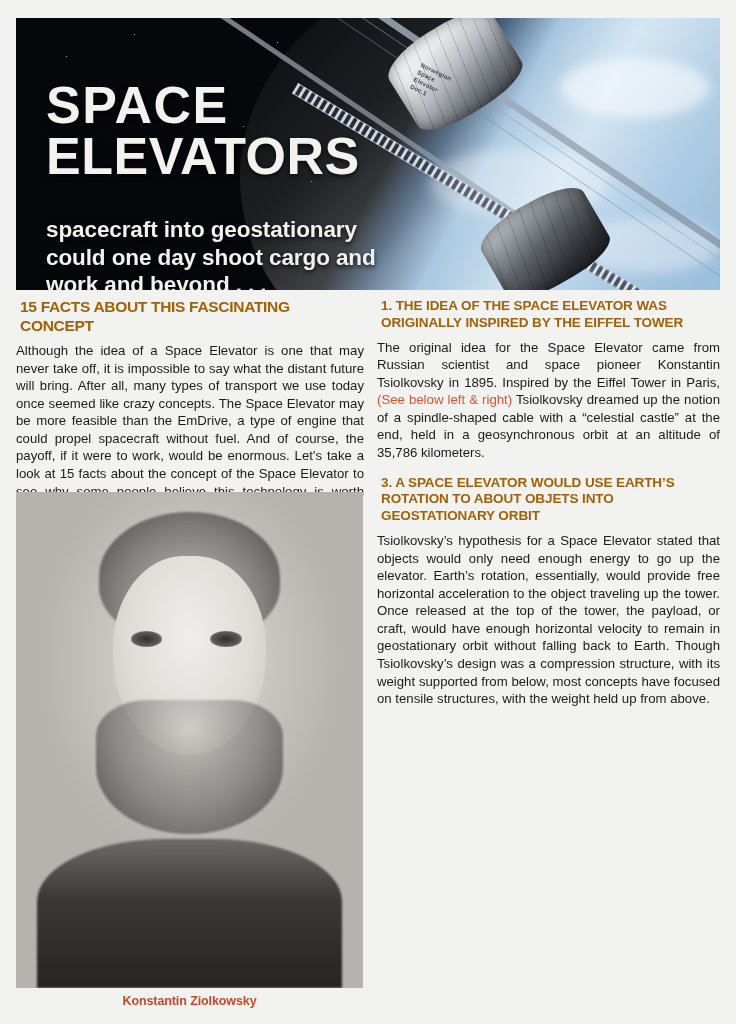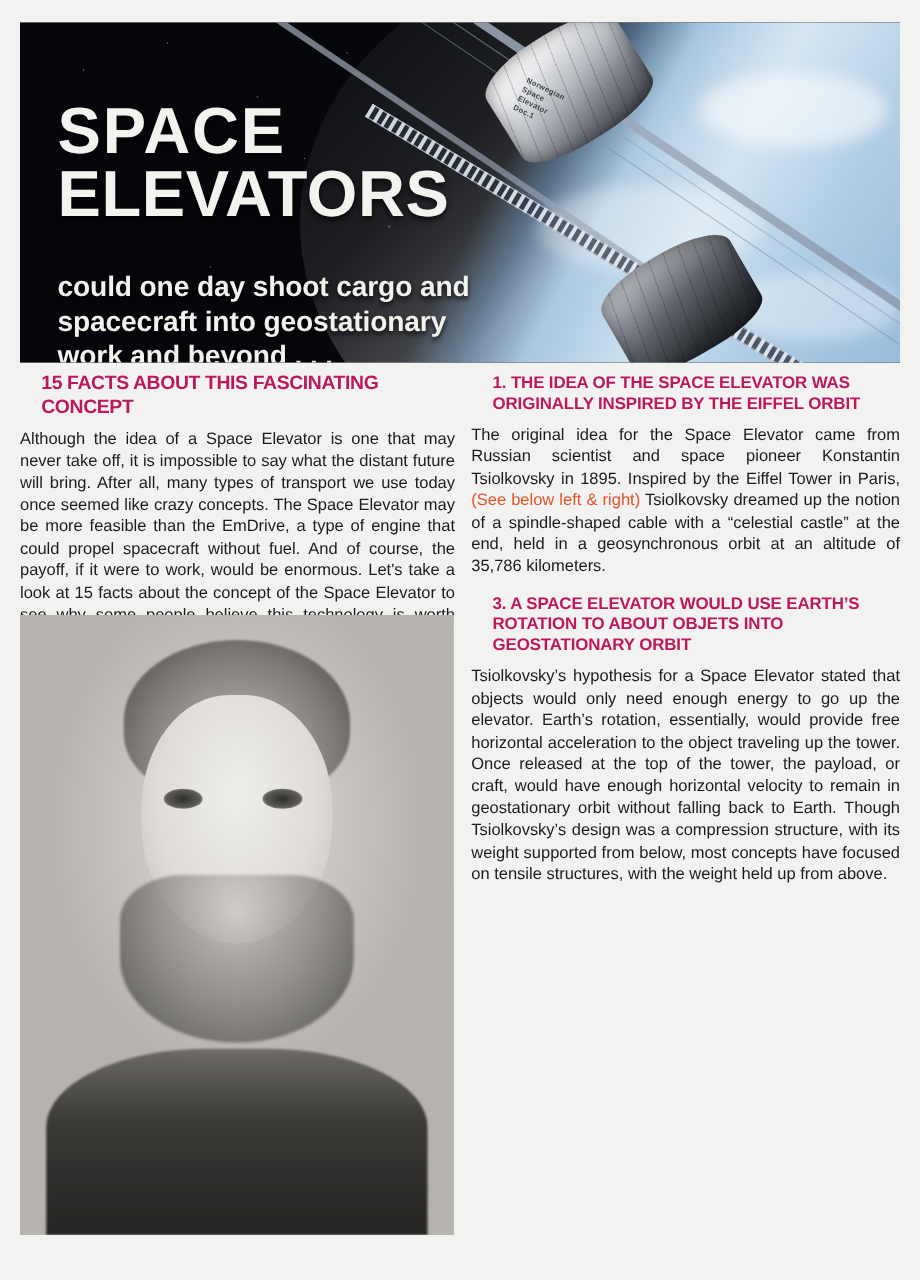--- a/index.html
+++ b/index.html
@@ -168,22 +168,22 @@
     position: absolute;
     left: 377px;
     top: 298px;
     width: 343px;
   }
   .sec-head {
     font-size: 15.5px;
     font-weight: bold;
     line-height: 1.2;
     letter-spacing: -0.3px;
-    color: #be185d;
-    margin: 0 0 7px 17px;
+    color: #a16207;
+    margin: 0 0 7px 4px;
   }
   .sec-head.small {
     font-size: 13.5px;
     letter-spacing: -0.1px;
     line-height: 1.25;
   }
   .body-txt {
     font-size: 13.2px;
     line-height: 1.33;
     text-align: justify;
@@ -339,51 +339,52 @@
     <div class="pod p2">
       <div class="pod-bands"></div>
     </div>
 
     <div class="hero-title">
       <div class="l1">SPACE</div>
       <div class="l2">ELEVATORS</div>
     </div>
 
     <div class="hero-sub">
+      <div>spacecraft into geostationary</div>
       <div>could one day shoot cargo and</div>
-      <div>spacecraft into geostationary</div>
       <div>work and beyond . . .</div>
     </div>
   </div>
 
   <div class="col-left">
     <h2 class="sec-head">15 FACTS ABOUT THIS FASCINATING CONCEPT</h2>
     <p class="body-txt">Although the idea of a Space Elevator is one that may never take off, it is impossible to say what the distant future will bring.  After all, many types of transport we use today once seemed like crazy concepts. The Space Elevator may be more feasible than the EmDrive, a type of engine that could propel spacecraft without fuel. And of course, the payoff, if it were to work, would be enormous.  Let's take a look at 15 facts about the concept of the Space Elevator to see why some people believe this technology is worth exploring.</p>
   </div>
 
   <div class="col-right">
     <h2 class="sec-head small">
       <span>1. THE IDEA OF THE SPACE ELEVATOR WAS</span><br>
-      <span>ORIGINALLY INSPIRED BY THE EIFFEL ORBIT</span>
+      <span>ORIGINALLY INSPIRED BY THE EIFFEL TOWER</span>
     </h2>
     <p class="body-txt"><span>The original idea for the Space Elevator came from Russian scientist and space pioneer Konstantin Tsiolkovsky in 1895.  Inspired by the Eiffel Tower in Paris, </span><span class="hl">(See below left &amp; right)</span><span> Tsiolkovsky dreamed up the notion of a spindle-shaped cable with a “celestial castle” at the end, held in a geosynchronous orbit at an altitude of 35,786 kilometers.</span></p>
 
     <h2 class="sec-head small">
       <span>3. A SPACE ELEVATOR WOULD USE EARTH’S</span><br>
       <span>ROTATION TO ABOUT OBJETS INTO</span><br>
       <span>GEOSTATIONARY ORBIT</span>
     </h2>
     <p class="body-txt">Tsiolkovsky’s hypothesis for a Space Elevator stated that objects would only need enough energy to go up the elevator.  Earth’s rotation, essentially, would provide free horizontal acceleration to the object traveling up the tower.  Once released at the top of the tower, the payload, or craft, would have enough horizontal velocity to remain in geostationary orbit without falling back to Earth.  Though Tsiolkovsky’s design was a compression structure, with its weight supported from below, most concepts have focused on tensile structures, with the weight held up from above.</p>
   </div>
 
   <figure class="fig fig-portrait" style="margin:0;">
     <div class="ph portrait-ph">
       <div class="pt-hair"></div>
       <div class="pt-face"></div>
       <div class="pt-eye l"></div>
       <div class="pt-eye r"></div>
       <div class="pt-beard"></div>
       <div class="pt-body"></div>
     </div>
+    <figcaption class="caption">Konstantin Ziolkowsky</figcaption>
   </figure>
 
 
 </div>
 
 </body></html>

